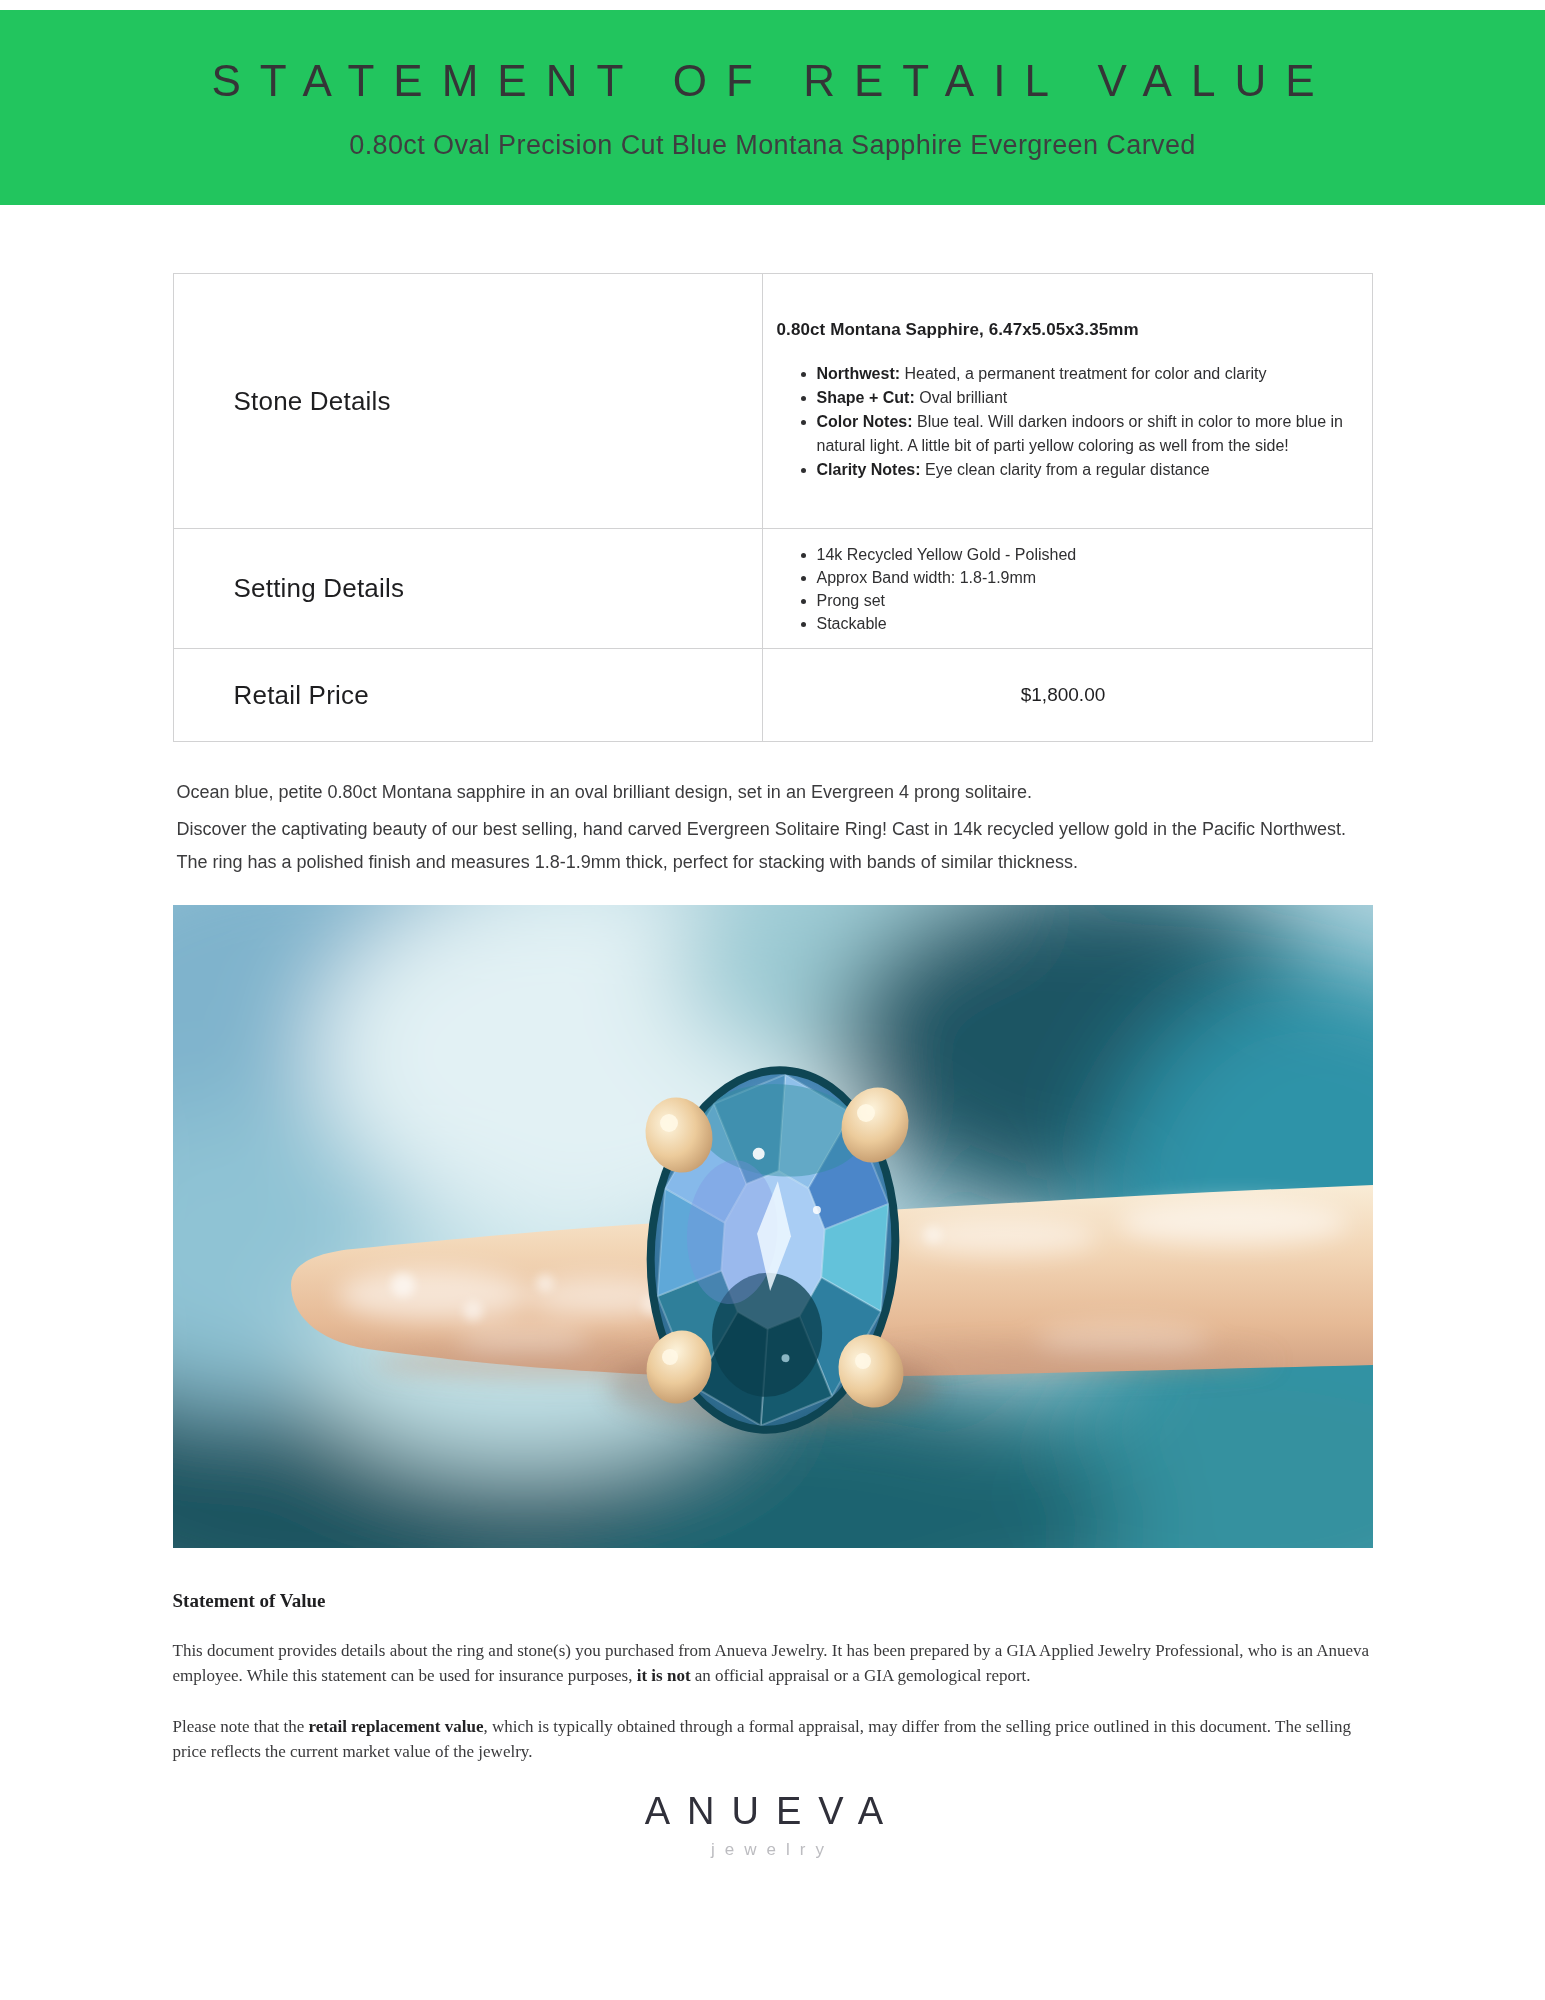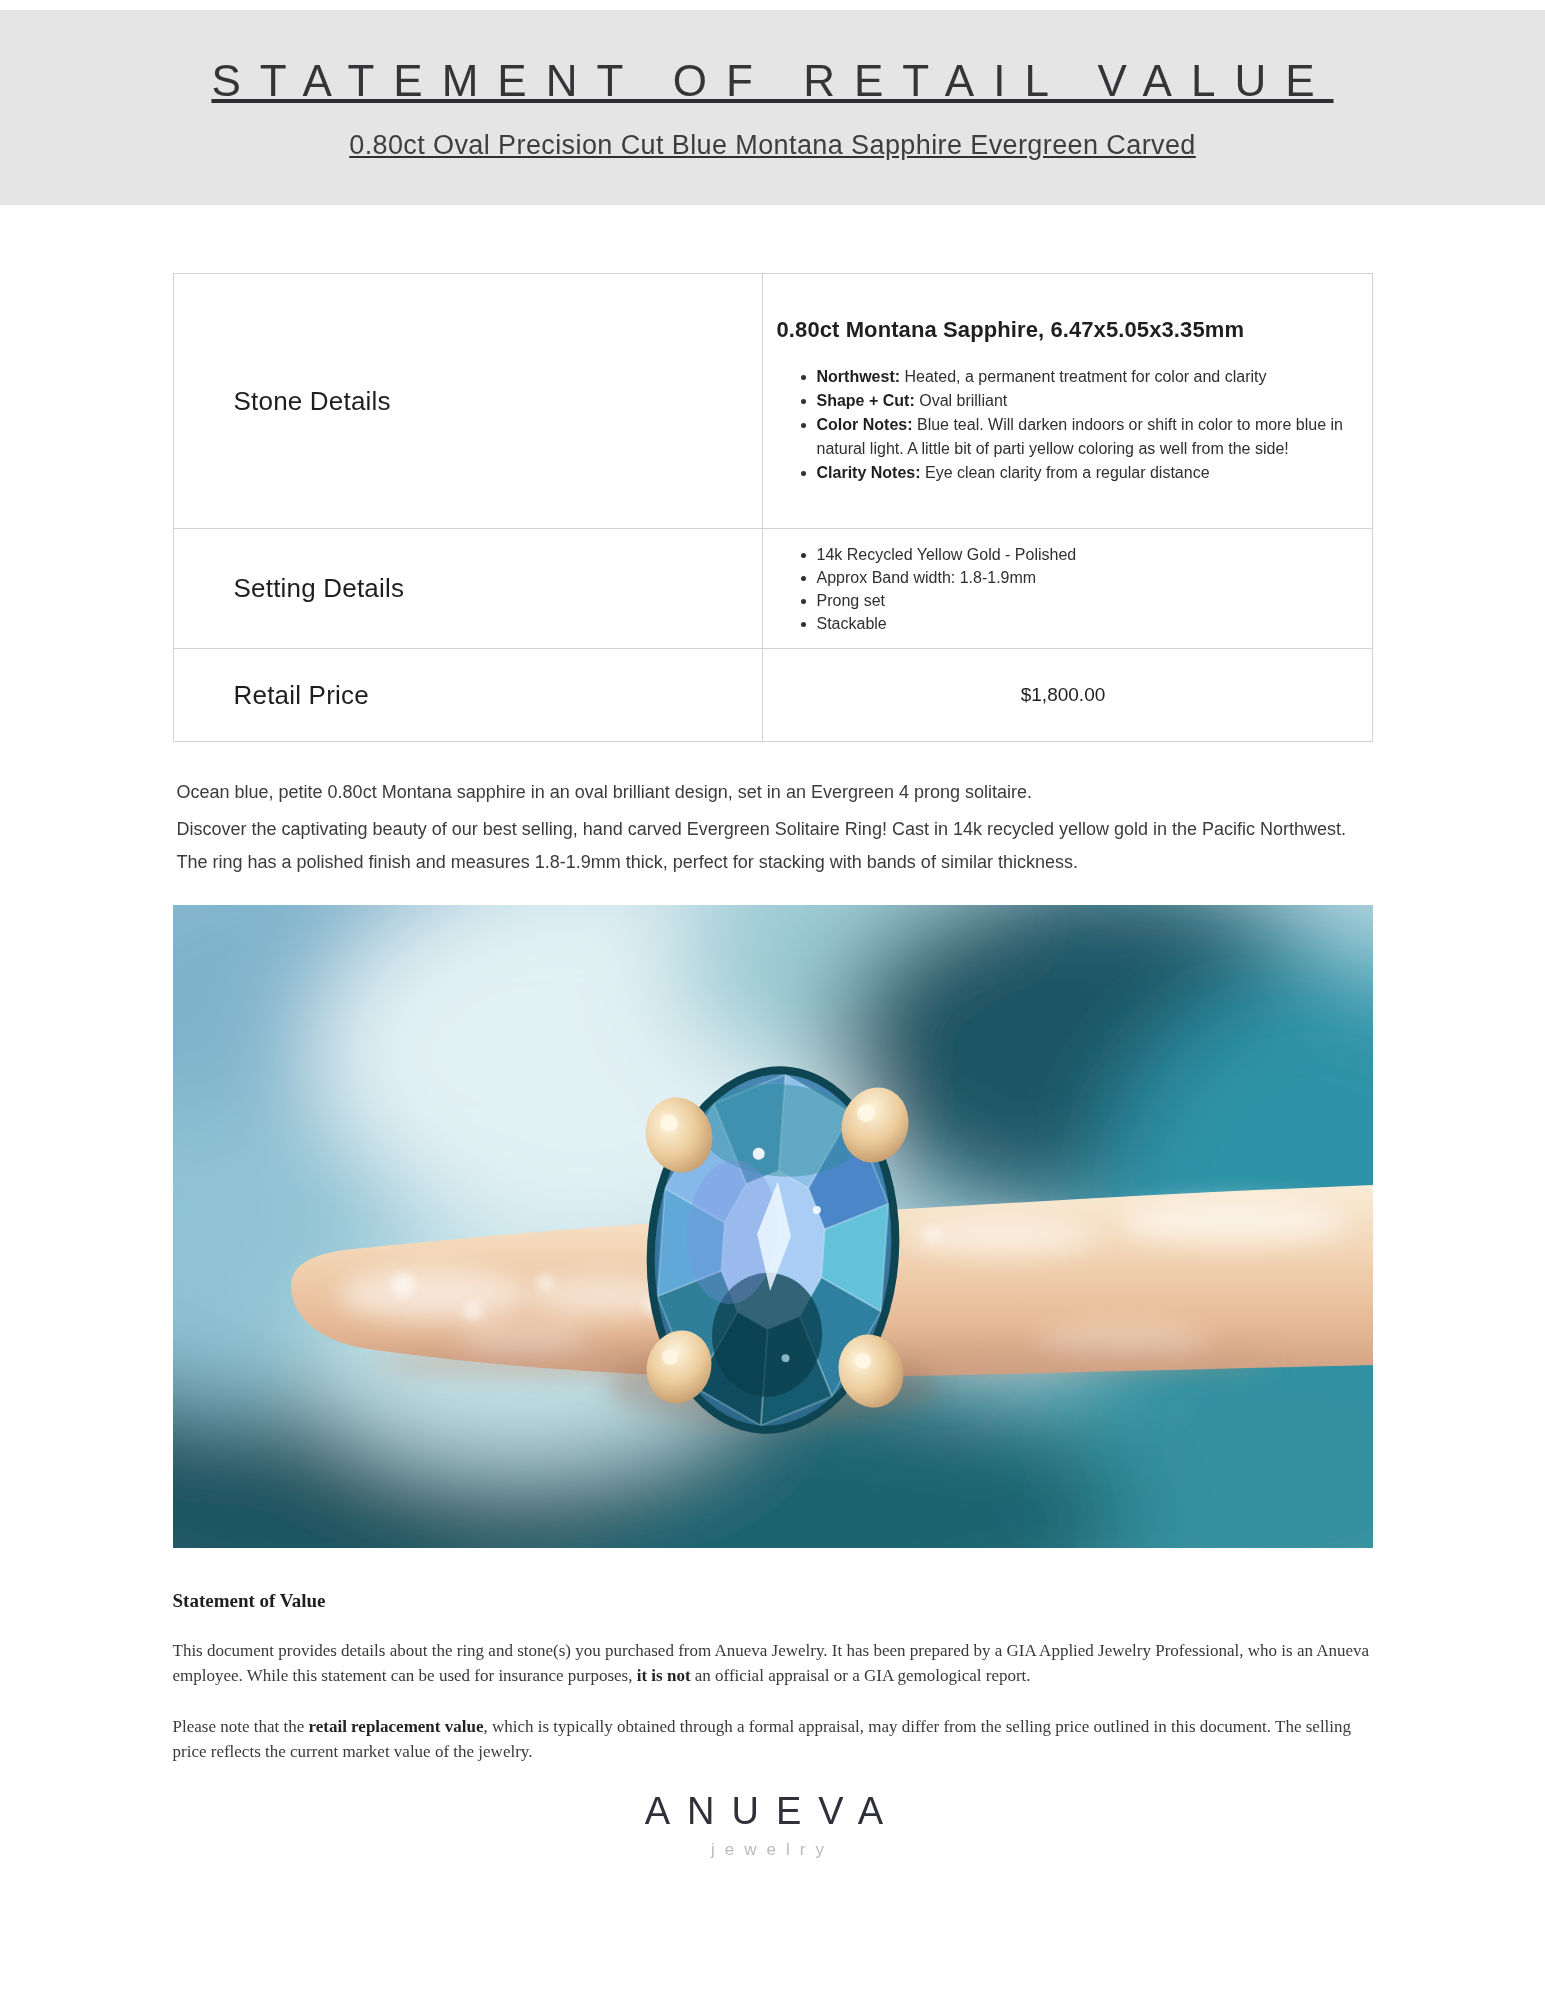--- a/index.html
+++ b/index.html
@@ -3,43 +3,42 @@
 <meta charset="utf-8">
 <style>
   html,body{margin:0;padding:0;}
   body{
     width:1545px;height:2000px;background:#ffffff;overflow:hidden;
     font-family:"Liberation Sans",sans-serif;color:#2f2f31;
     -webkit-font-smoothing:antialiased;
   }
   
   .banner{
-    margin-top:10px;background:#e5e5e5;text-align:center;
+    margin-top:10px;background:#22c55e;text-align:center;
     padding:46px 0 40px;
-    text-decoration:underline;
   }
   .banner h1{
     margin:0 0 20px;font-size:44px;font-weight:500;color:#353537;
     letter-spacing:19px;
   }
   .banner .sub{
     font-size:27px;color:#3e3e40;line-height:39px;letter-spacing:.4px;
   }
   
   .content{width:1200px;margin:0 auto;}
   
   table.details{width:100%;border-collapse:collapse;margin-top:68px;}
   table.details td{border:1px solid #d2d2d3;vertical-align:middle;}
   td.rowlabel{
     width:527px;font-size:26px;font-weight:normal;color:#1e1e20;
     padding-left:60px;letter-spacing:.2px;margin-top:16px;
   }
   td.rowvalue{padding:0 22px 0 14px;}
   .cell-stone{padding:30px 22px 26px 14px;}
-  .cell-stone h3{margin:0 0 22px;font-size:22px;color:#1f1f21;letter-spacing:.1px;}
+  .cell-stone h3{margin:0 0 22px;font-size:17px;color:#1f1f21;letter-spacing:.1px;}
   ul.bul{margin:0;padding-left:40px;}
   ul.bul li{font-size:16px;line-height:24px;color:#2f2f31;}
   ul.bul li b{color:#1f1f21;}
   .cell-setting ul.bul li{line-height:23px;}
   td.price-cell{text-align:center;font-size:19px;font-weight:normal;color:#1e1e20;}
   tr.r-stone{height:255px;} tr.r-setting{height:120px;} tr.r-price{height:93px;}
   
   .desc{margin-top:34px;font-size:18px;line-height:33px;color:#3b3b3d;}
   .desc p{margin:4px;}
   

